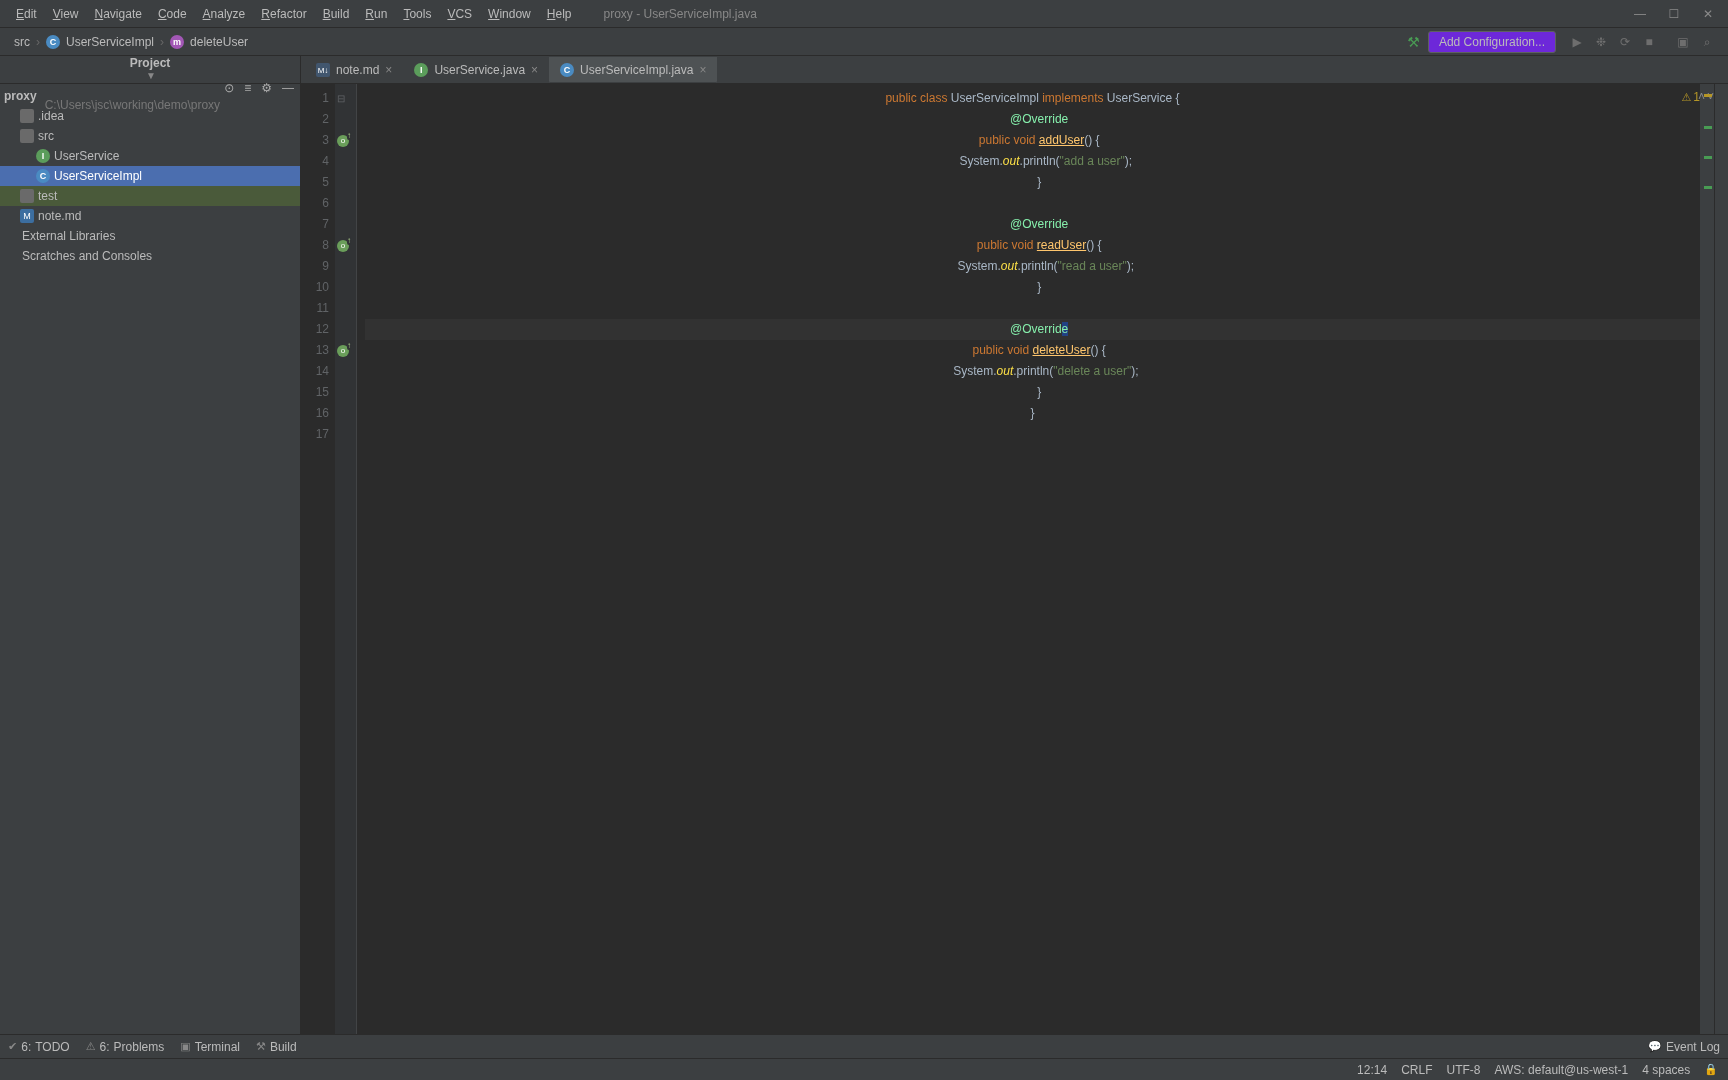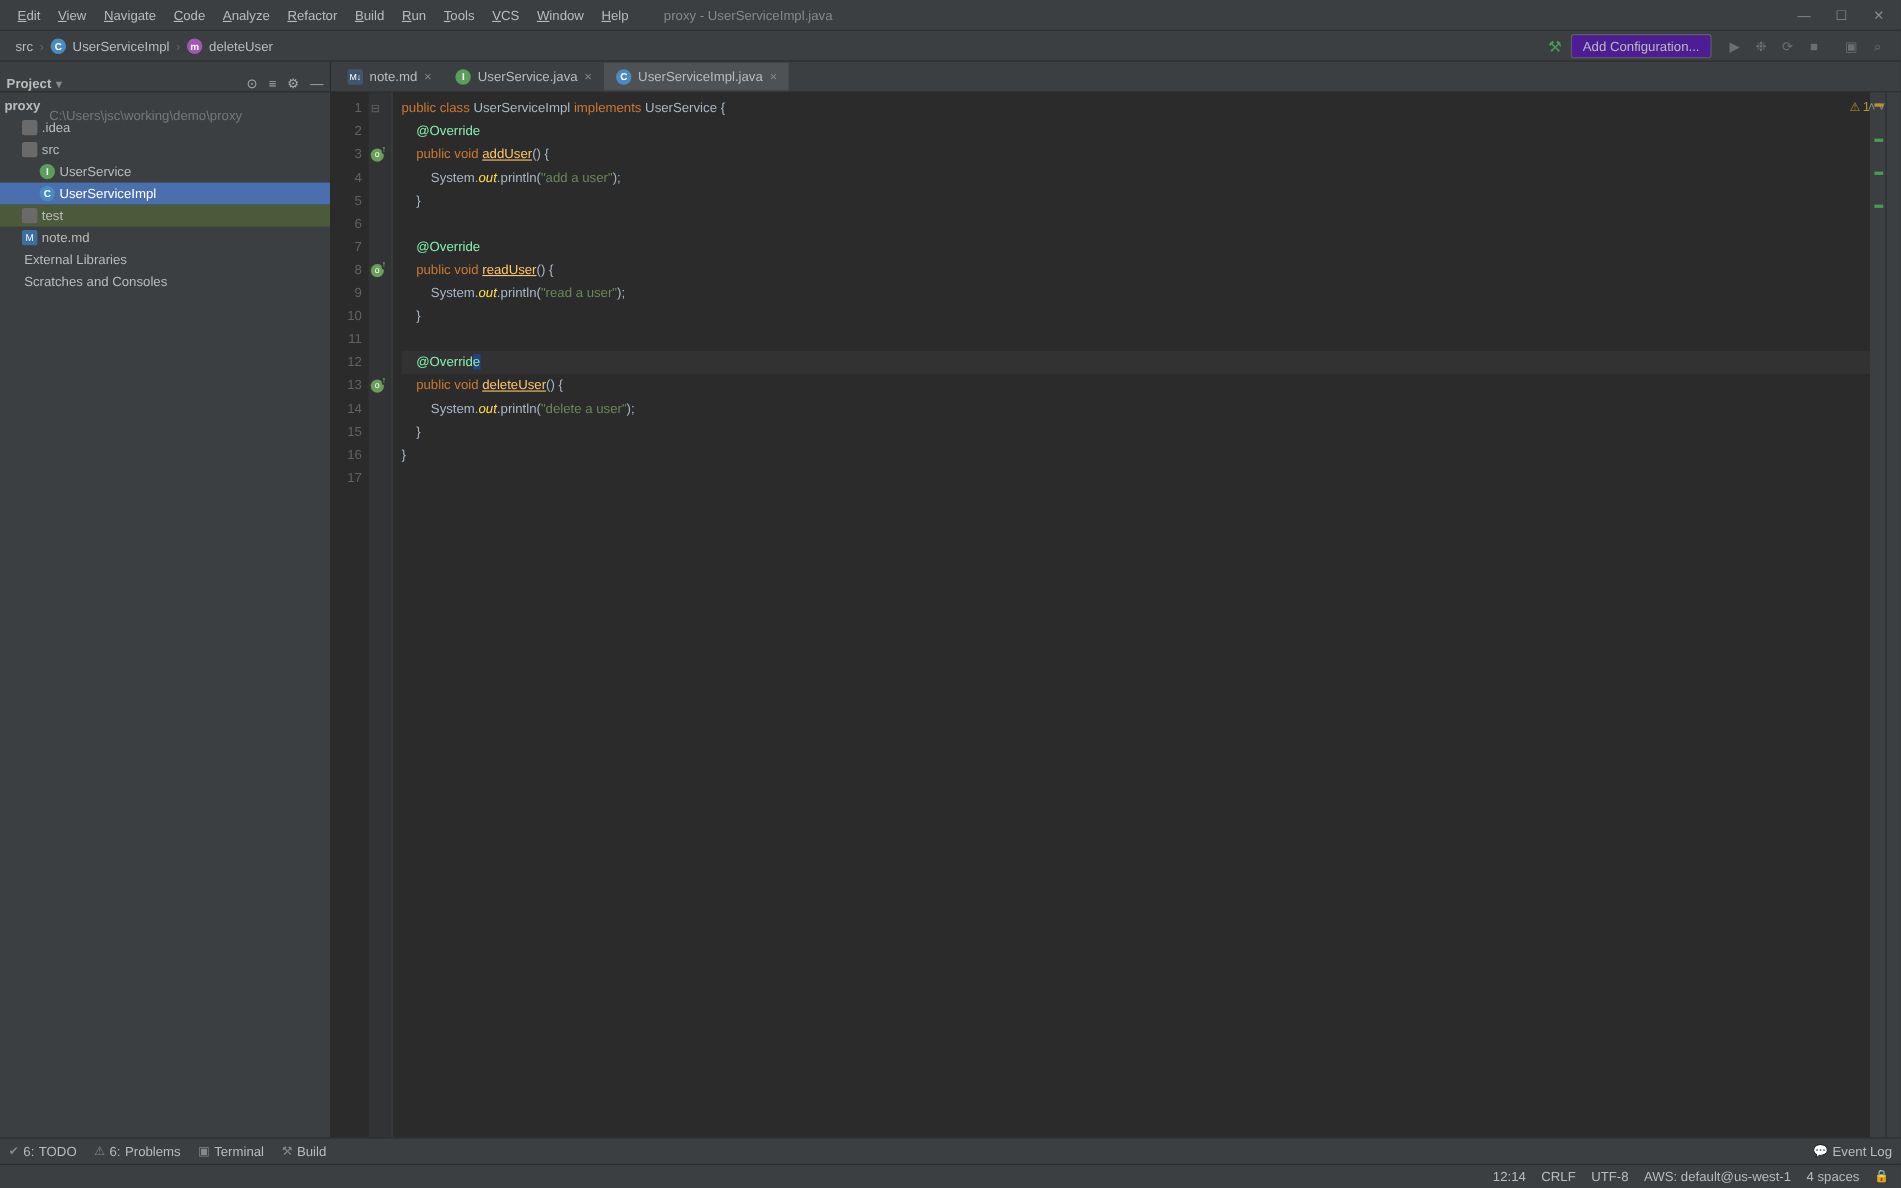--- a/index.html
+++ b/index.html
@@ -10,26 +10,26 @@
 .menubar .title { margin-left: 24px; color: #888; }
 .window-controls { margin-left: auto; display: flex; gap: 18px; color: #8a8a8a; padding-right: 4px; }
 .window-controls span { cursor: pointer; width: 16px; text-align: center; }
 .navbar { height: 28px; background: #3c3f41; display: flex; align-items: center; padding: 0 8px; border-bottom: 1px solid #2b2b2b; }
 .crumb { display: flex; align-items: center; gap: 6px; padding: 2px 6px; }
 .crumb .sep { color: #666; }
 .crumb .icon-c { width: 14px; height: 14px; border-radius: 50%; background: #4a8bc2; display: inline-flex; align-items: center; justify-content: center; font-size: 9px; color: white; font-weight: bold; }
 .crumb .icon-m { width: 14px; height: 14px; border-radius: 50%; background: #a257b5; display: inline-flex; align-items: center; justify-content: center; font-size: 9px; color: white; font-weight: bold; }
 .navbar .right { margin-left: auto; display: flex; align-items: center; gap: 8px; }
 .hammer { color: #499c54; font-size: 14px; }
-.add-config { background: #4c1d95; border: 1px solid #5e6060; border-radius: 3px; padding: 3px 10px; color: #bbb; cursor: pointer; }
+.add-config { background: #6d28d9; border: 1px solid #5e6060; border-radius: 3px; padding: 3px 10px; color: #bbb; cursor: pointer; }
 .run-icons { display: flex; gap: 10px; color: #6e6e6e; padding: 0 6px; }
 .run-icons span { width: 14px; height: 14px; display: inline-flex; align-items: center; justify-content: center; }
 .main { flex: 1; display: flex; overflow: hidden; }
 .project-pane { width: 301px; background: #3c3f41; border-right: 1px solid #2b2b2b; display: flex; flex-direction: column; }
-.pp-header { height: 28px; display: flex; align-items: flex-end; padding: 0 6px; border-bottom: 1px solid #2b2b2b; }
+.pp-header { height: 28px; display: flex; align-items: center; padding: 0 6px; border-bottom: 1px solid #2b2b2b; flex-direction: column; }
 .pp-header .title { font-weight: bold; }
 .pp-header .chev { margin-left: 2px; color: #888; font-size: 10px; }
 .pp-header .tools { margin-left: auto; display: flex; gap: 10px; color: #aaa; }
 .pp-header .tools span { cursor: pointer; }
 .tree { flex: 1; overflow: auto; padding-top: 2px; }
 .tree-row { height: 20px; display: flex; align-items: center; padding-left: 4px; gap: 4px; cursor: pointer; text-align: center; }
 .tree-row.selected { background: #4b6eaf; color: #fff; }
 .tree-row.highlight { background: #4a5a3a; }
 .tree-row .path { color: #777; margin-left: 4px; margin-top: 17px; }
 .ficon { width: 14px; height: 14px; display: inline-flex; align-items: center; justify-content: center; font-size: 9px; border-radius: 2px; }
@@ -45,21 +45,21 @@
 .tab.active::after { content:""; position:absolute; left:0; right:0; bottom:-1px; height:2px; background:#4e5254; }
 .tab .close { color: #888; font-size: 12px; }
 .tab .ficon.md2 { background:#41566e; color:#fff; border-radius:2px; font-size:8px; width:14px; height:14px; display:inline-flex; align-items:center; justify-content:center;}
 .editor { flex: 1; display: flex; position: relative; font-family: "JetBrains Mono","Consolas",monospace; font-size: 13px; }
 .gutter-nums { width: 34px; background: #2b2b2b; text-align: right; padding: 4px 6px 0 0; color: #606366; border-right: 0; }
 .gutter-nums div { height: 21px; line-height: 21px; }
 .gutter-marks { width: 22px; background: #313335; padding-top: 4px; border-right: 1px solid #424446; }
 .gutter-marks div { height: 21px; display: flex; align-items: center; justify-content: flex-start; padding-left: 2px; }
 .override-mark { width: 12px; height: 12px; border-radius: 50%; background: #6a9e5a; display: inline-flex; align-items: center; justify-content: center; font-size: 8px; color: white; position: relative; }
 .override-mark::after { content:"↑"; position:absolute; right:-2px; top:-4px; font-size:8px; color:#a0c080; background:#313335; border-radius:2px; }
-.code { flex: 1; padding: 4px 0 0 8px; background: #2b2b2b; line-height: 21px; white-space: pre; }
+.code { flex: 1; padding: 4px 0 0 8px; background: #2b2b2b; line-height: 21px; white-space: pre; text-align: center; }
 .code .line { height: 21px; }
 .kw { color: #cc7832; }
 .str { color: #6a8759; }
 .ann { color: #86efac; }
 .ann-caret { background: #214283; }
 .fld { color: #fde047; font-style: italic; }
 .cls { color: #a9b7c6; }
 .mth { color: #ffc66d; text-decoration: underline; }
 .pln { color: #a9b7c6; }
 .caret-line { background: #323232; }

